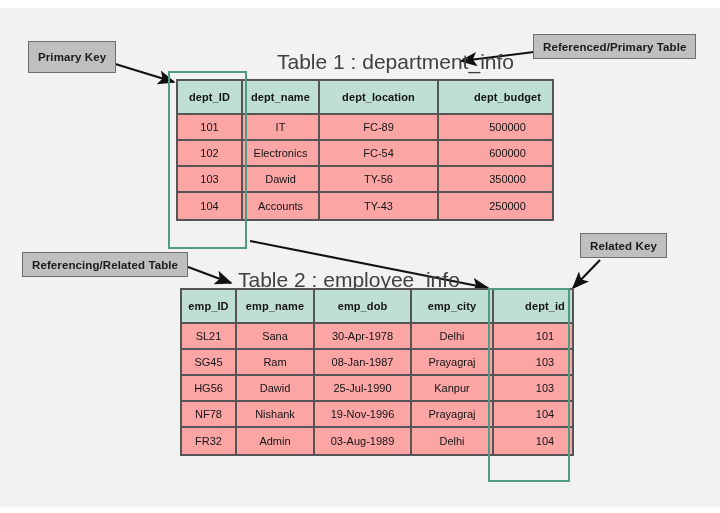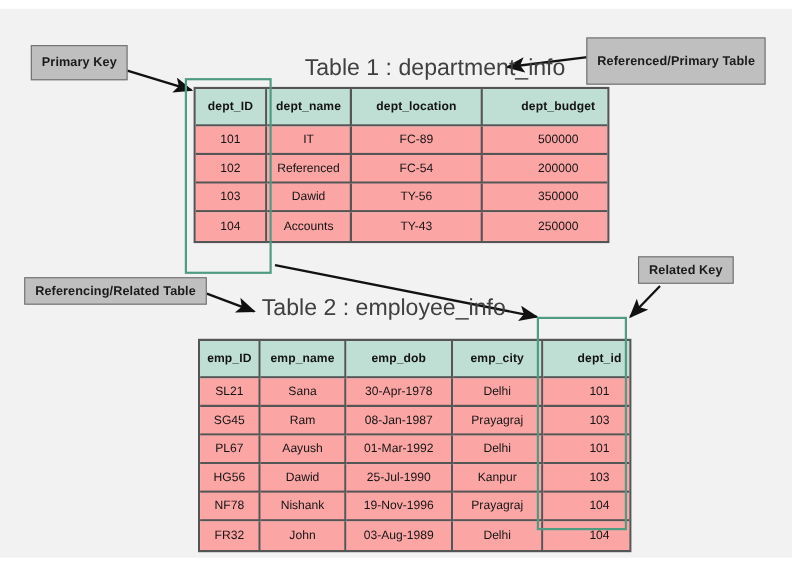--- a/index.html
+++ b/index.html
@@ -42,21 +42,21 @@
     font-weight: bold;
     letter-spacing: 0.1px;
     display: flex;
     align-items: center;
     justify-content: center;
     white-space: nowrap;
     box-sizing: border-box;
     padding: 0 9px;
   }
   #callout-primary-key  { left: 28px;  top: 41px;  height: 32px; }
-  #callout-ref-table    { left: 533px; top: 34px;  height: 43px; }
+  #callout-ref-table    { left: 533px; top: 34px;  height: 25px; }
   #callout-referencing  { left: 22px;  top: 252px; height: 25px; }
   #callout-foreign-key  { left: 580px; top: 233px; height: 25px; }
 
   
   .table-title {
     position: absolute;
     font-size: 21px;
     font-weight: normal;
     color: #404040;
     white-space: nowrap;
@@ -95,21 +95,21 @@
     height: 34px;
     letter-spacing: 0.1px;
   }
   .db-table td {
     background: #fca5a5;
     height: 26px;
     font-weight: normal;
   }
 
   #table1 { left: 176px; top: 79px; width: 374px; }
-  #table2 { left: 180px; top: 308px; width: 390px; }
+  #table2 { left: 180px; top: 288px; width: 390px; }
 
   
   .key-box {
     position: absolute;
     border: 2px solid #4f9c82;
     box-sizing: border-box;
     background: transparent;
     pointer-events: none;
   }
   #key-box-pk { left: 168px; top: 71px;  width: 79px;  height: 178px; }
@@ -169,23 +169,23 @@
     </thead>
     <tbody>
         <tr>
           <td>101</td>
           <td>IT</td>
           <td>FC-89</td>
           <td>500000</td>
         </tr>
         <tr>
           <td>102</td>
-          <td>Referenced</td>
+          <td>Electronics</td>
           <td>FC-54</td>
-          <td>200000</td>
+          <td>600000</td>
         </tr>
         <tr>
           <td>103</td>
           <td>Dawid</td>
           <td>TY-56</td>
           <td>350000</td>
         </tr>
         <tr>
           <td>104</td>
           <td>Accounts</td>
@@ -221,43 +221,36 @@
           <td>101</td>
         </tr>
         <tr>
           <td>SG45</td>
           <td>Ram</td>
           <td>08-Jan-1987</td>
           <td>Prayagraj</td>
           <td>103</td>
         </tr>
         <tr>
-          <td>PL67</td>
-          <td>Aayush</td>
-          <td>01-Mar-1992</td>
-          <td>Delhi</td>
-          <td>101</td>
-        </tr>
-        <tr>
           <td>HG56</td>
           <td>Dawid</td>
           <td>25-Jul-1990</td>
           <td>Kanpur</td>
           <td>103</td>
         </tr>
         <tr>
           <td>NF78</td>
           <td>Nishank</td>
           <td>19-Nov-1996</td>
           <td>Prayagraj</td>
           <td>104</td>
         </tr>
         <tr>
           <td>FR32</td>
-          <td>John</td>
+          <td>Admin</td>
           <td>03-Aug-1989</td>
           <td>Delhi</td>
           <td>104</td>
         </tr>
       </tbody>
   </table>
 
   <div class="key-box" id="key-box-pk"></div>
   <div class="key-box" id="key-box-fk"></div>
 

